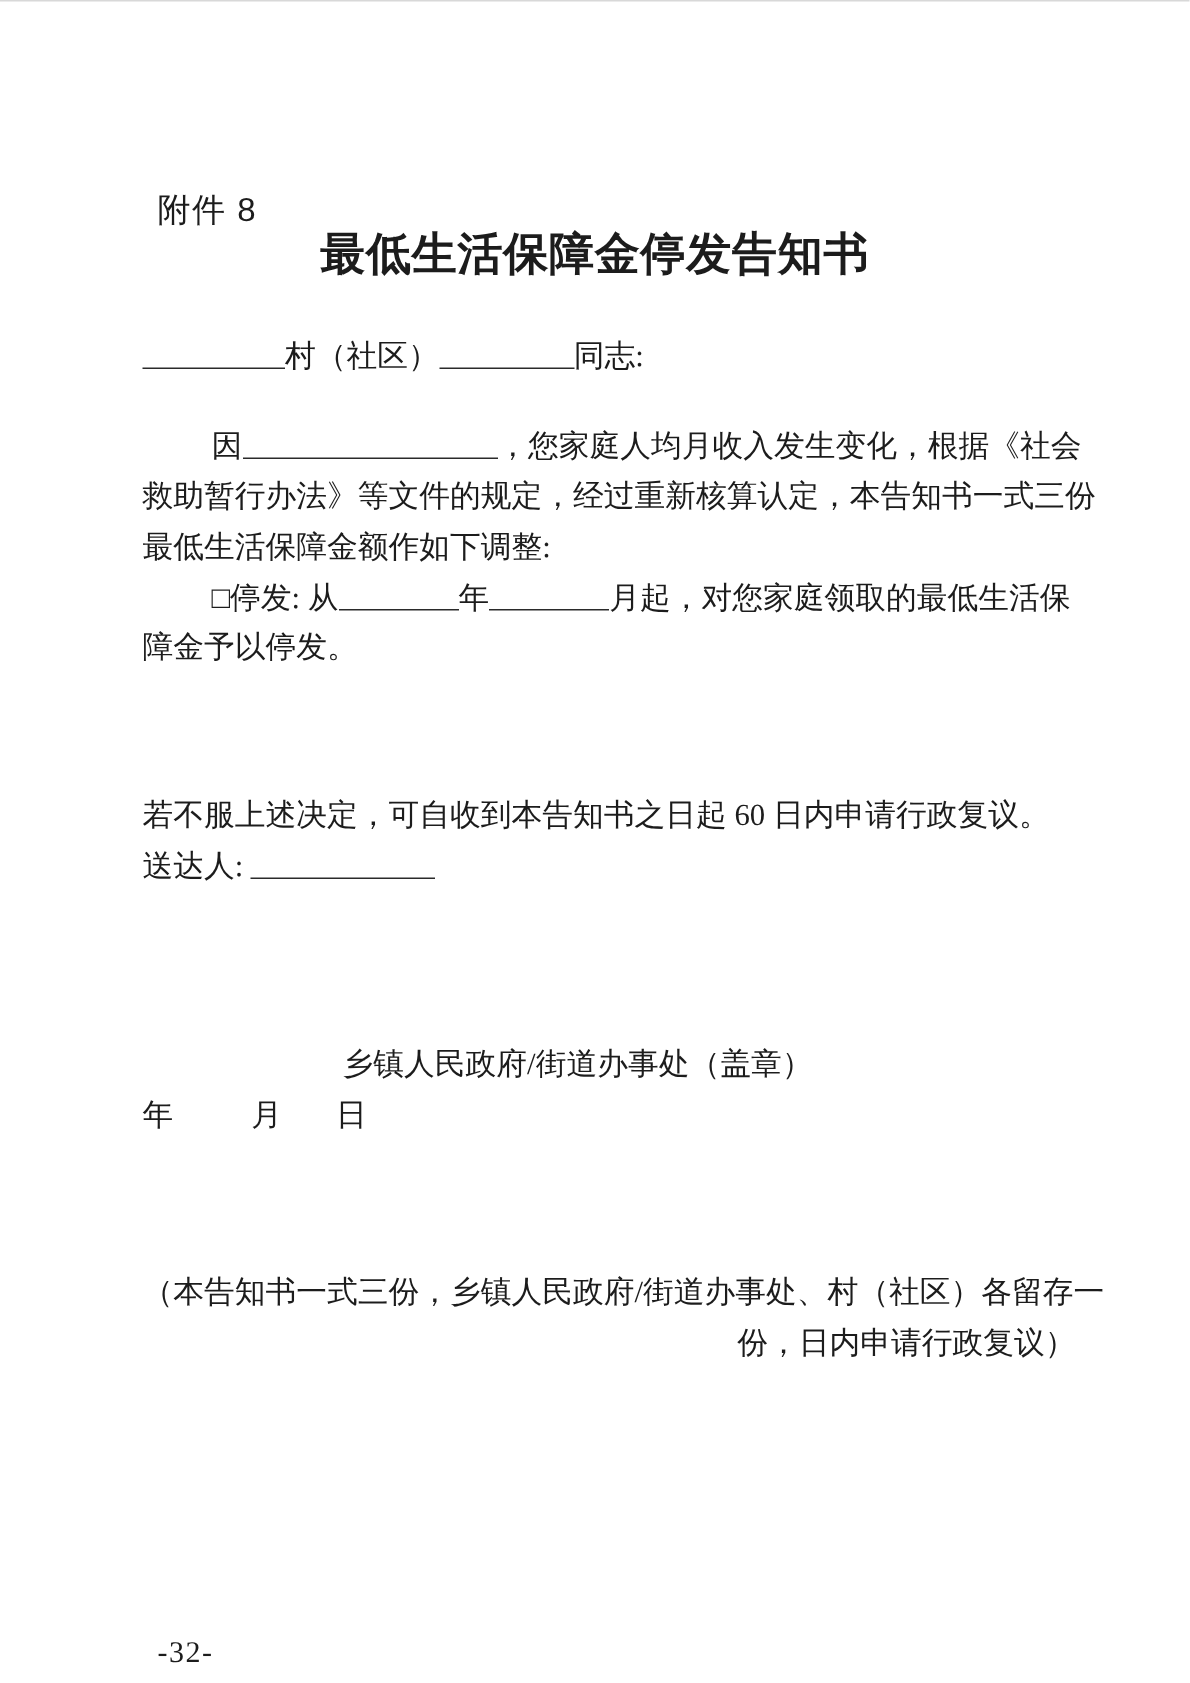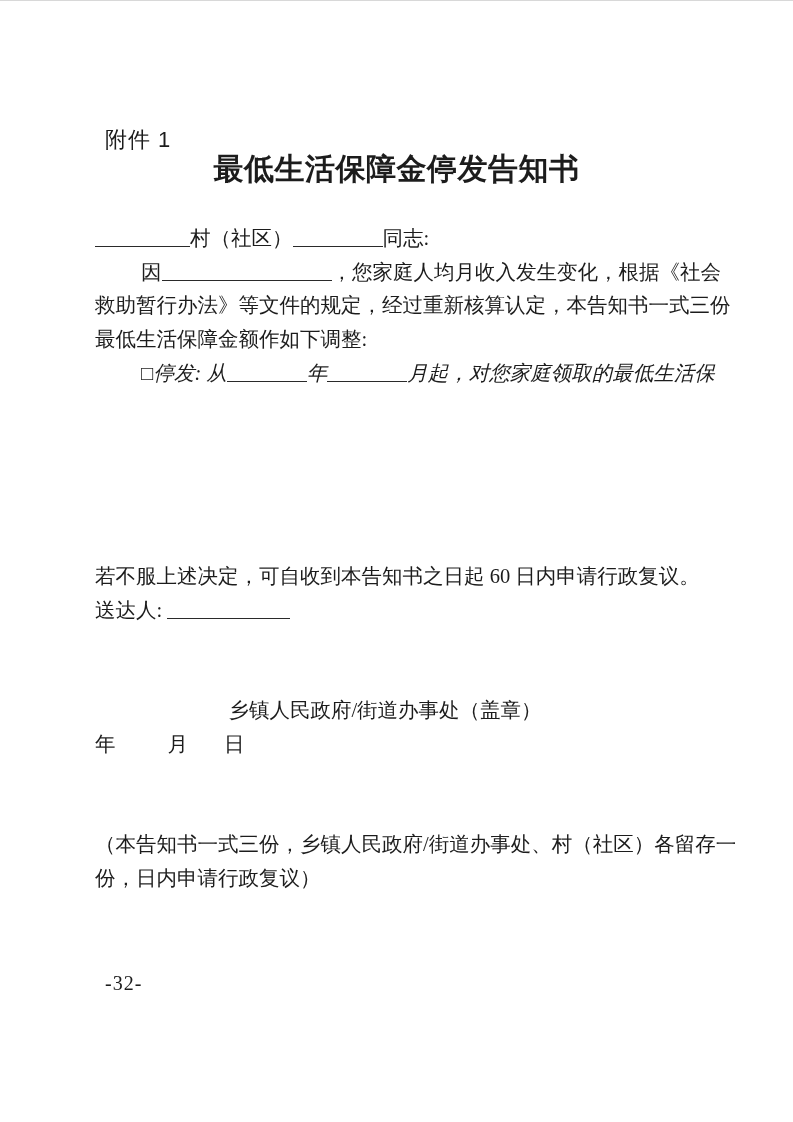--- a/index.html
+++ b/index.html
@@ -22,54 +22,55 @@
     top:148px;left:0;width:793px;
     text-align:center;
     font-size:30px;font-weight:bold;
     letter-spacing:0.5px;
   }
   .text-block{
     left:95px;width:622px;
     font-size:20.5px;
   }
   #block-main{top:221px;}
-  #block-appeal{top:527px;margin-top:32px;}
+  #block-appeal{top:527px;}
   #block-signature{top:693px;}
-  #block-note{top:827px;}
+  #block-note{top:845px;text-align:right;}
   .line{
     height:33.7px;line-height:33.7px;
     white-space:nowrap;
   }
   .blank-field{
     display:inline-block;
     border-bottom:1.5px solid #2a2a2a;
     height:1em;
     margin-bottom:-2px;
   }
   .spacer{display:inline-block;}
   .sig-org{text-align:center;padding-right:42px;}
   .sig-date{text-align:left;padding-right:92px;}
   #page-number{
-    top:971px;left:105px;
+    top:1090px;left:105px;
     font-size:20px;letter-spacing:1px;
   }
 </style>
 </head>
 <body>
 
-<div id="attachment-label" class="abs">附件 1</div>
+<div id="attachment-label" class="abs">附件 8</div>
 
 <div id="doc-title" class="abs">最低生活保障金停发告知书</div>
 
 <div id="block-main" class="abs text-block">
     <div class="line"><span class="blank-field" style="width: 95px;"></span><span>村（社区）</span><span class="blank-field" style="width: 90px;"></span><span>同志:</span></div>
-    <div class="line" style="padding-left: 46px;"><span>因</span><span class="blank-field" style="width: 170px;"></span><span>，您家庭人均月收入发生变化，根据《社会</span></div>
+    <div class="line" style="padding-left: 46px; margin-top: 26px;"><span>因</span><span class="blank-field" style="width: 170px;"></span><span>，您家庭人均月收入发生变化，根据《社会</span></div>
     <div class="line"><span>救助暂行办法》等文件的规定，经过重新核算认定，本告知书一式三份</span></div>
     <div class="line"><span>最低生活保障金额作如下调整:</span></div>
-    <div class="line" style="padding-left: 46px; font-style: italic;"><span>□</span><span>停发: 从</span><span class="blank-field" style="width: 80px;"></span><span>年</span><span class="blank-field" style="width: 80px;"></span><span>月起，对您家庭领取的最低生活保</span></div>
+    <div class="line" style="padding-left: 46px;"><span>□</span><span>停发: 从</span><span class="blank-field" style="width: 80px;"></span><span>年</span><span class="blank-field" style="width: 80px;"></span><span>月起，对您家庭领取的最低生活保</span></div>
+    <div class="line"><span>障金予以停发。</span></div>
   </div>
 
 <div id="block-appeal" class="abs text-block">
     <div class="line"><span>若不服上述决定，可自收到本告知书之日起 60 日内申请行政复议。</span></div>
     <div class="line"><span>送达人: </span><span class="blank-field" style="width: 123px;"></span></div>
   </div>
 
 <div id="block-signature" class="abs text-block">
     <div class="line sig-org"><span>乡镇人民政府/街道办事处（盖章）</span></div>
     <div class="line sig-date"><span>年</span><span class="spacer" style="width: 52px;"></span><span>月</span><span class="spacer" style="width: 36px;"></span><span>日</span></div>

